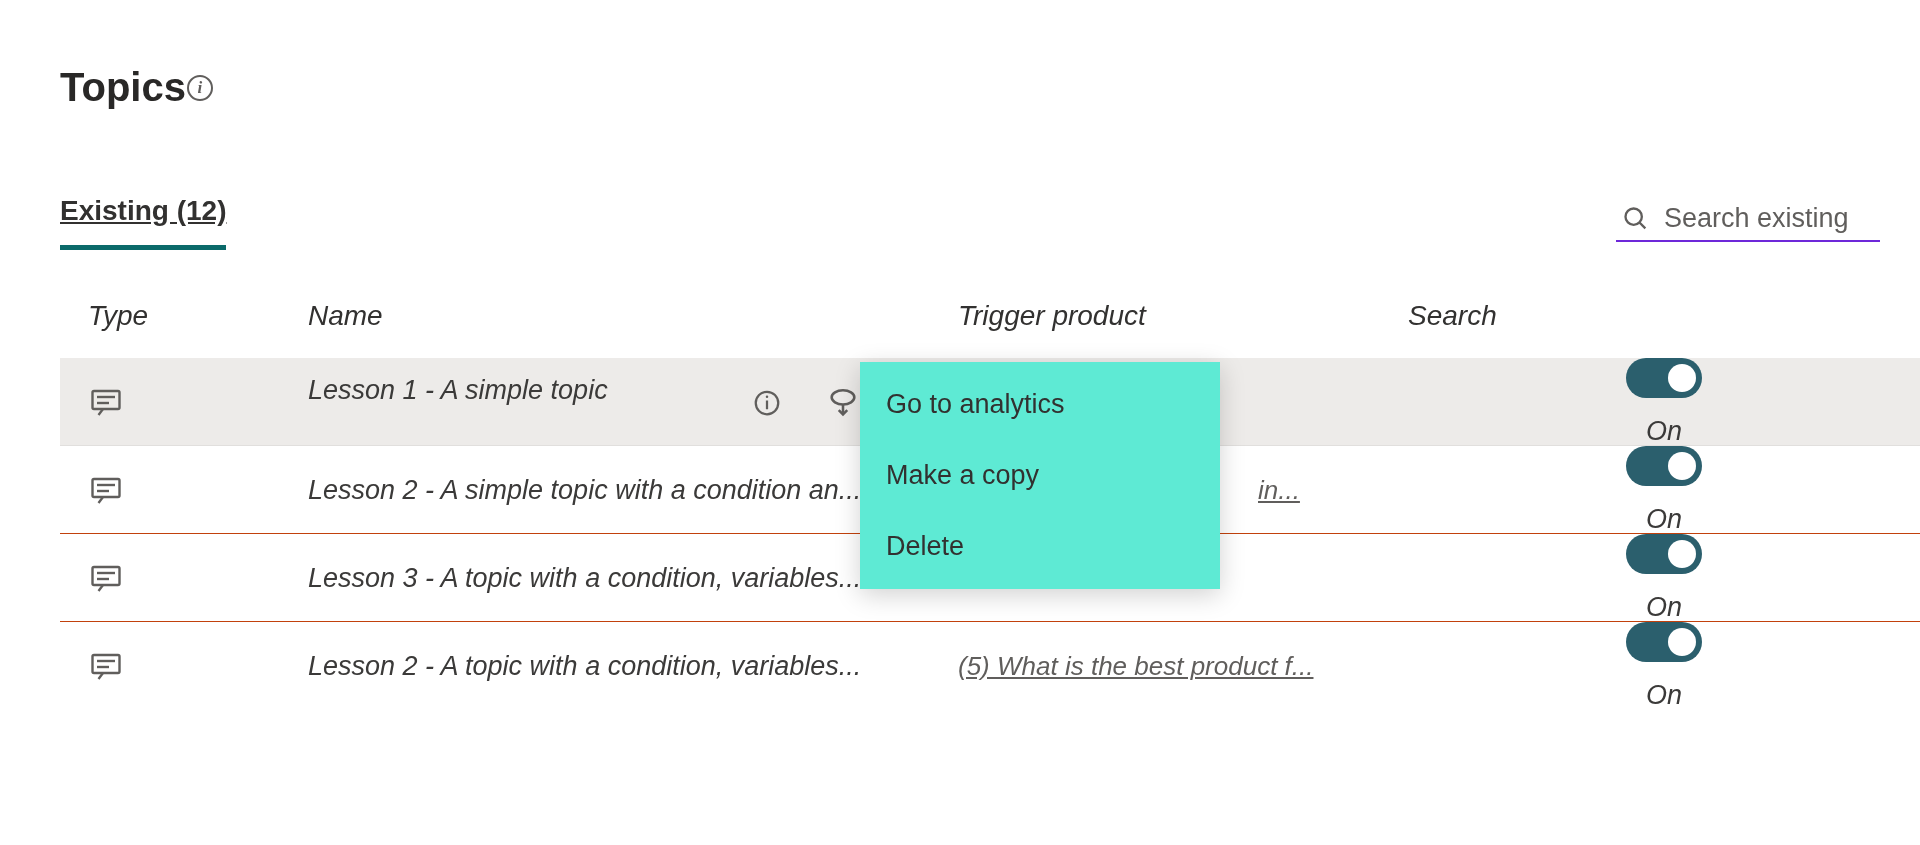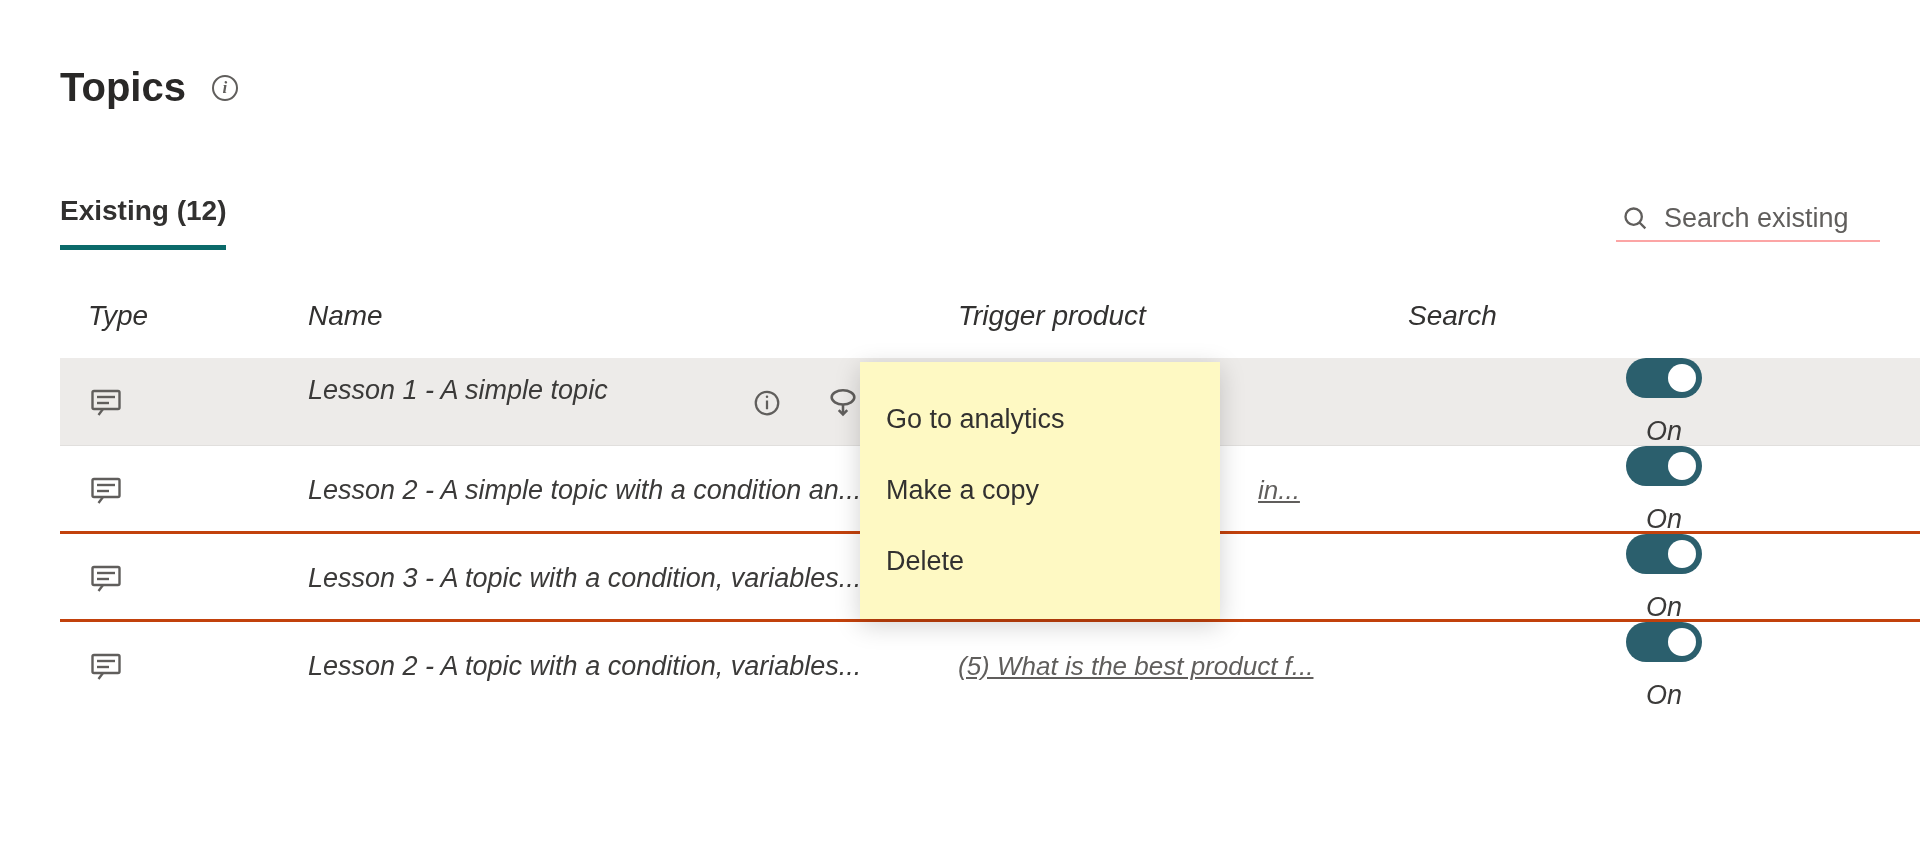--- a/index.html
+++ b/index.html
@@ -12,21 +12,21 @@
   }
   .container {
     padding: 65px 0 0 60px;
     position: relative;
   }
   .page-title {
     font-size: 40px;
     font-weight: 600;
     display: flex;
     align-items: center;
-    gap: 26px;
+    gap: 1px;
     color: #292827;
   }
   .info-icon-circle {
     width: 26px;
     height: 26px;
     border: 2px solid #605e5c;
     border-radius: 50%;
     display: inline-flex;
     align-items: center;
     justify-content: center;
@@ -46,31 +46,32 @@
   .tabs {
     display: flex;
     gap: 55px;
   }
   .tab {
     font-size: 28px;
     padding: 0 0 18px 0;
     color: #605e5c;
     cursor: pointer;
     border-bottom: 5px solid transparent;
+    text-decoration: underline;
   }
   .tab.active {
     color: #323130;
     font-weight: 600;
     border-bottom: 5px solid #0b6a6a;
   }
   .search-wrap {
     display: flex;
     align-items: center;
     gap: 14px;
-    border-bottom: 2px solid #fca5a5;
+    border-bottom: 2px solid #6d28d9;
     padding: 0 6px 6px 6px;
     color: #605e5c;
     font-size: 27px;
   }
   .search-wrap input {
     border: none;
     outline: none;
     font-size: 27px;
     font-family: inherit;
     color: #323130;
@@ -88,21 +89,21 @@
     grid-template-columns: 220px 650px 450px 1fr;
     padding: 0 0 26px 28px;
     font-size: 28px;
     color: #323130;
   }
   .row {
     display: grid;
     grid-template-columns: 220px 650px 450px 1fr;
     align-items: center;
     height: 88px;
-    border-bottom: 3px solid #c2410c;
+    border-bottom: 1px solid #c2410c;
     padding-left: 28px;
     position: relative;
   }
   .row.selected {
     background: #edebe9;
     border-bottom: 1px solid #e1dfdd;
   }
   .type-icon svg { display: block; }
   .name-cell {
     display: flex;
@@ -165,25 +166,25 @@
     right: 6px;
     top: 6px;
     width: 28px;
     height: 28px;
     background: #fff;
     border-radius: 50%;
   }
 
   .context-menu {
     position: absolute;
-    background: #fef9c3;
+    background: #5eead4;
     box-shadow: 0 6px 24px rgba(0,0,0,0.18);
     width: 360px;
     z-index: 50;
-    padding: 22px 0;
+    padding: 7px 0;
   }
   .context-menu-item {
     padding: 20px 26px;
     font-size: 27px;
     color: #323130;
     cursor: pointer;
   }
 </style>
 </head>
 <body>

